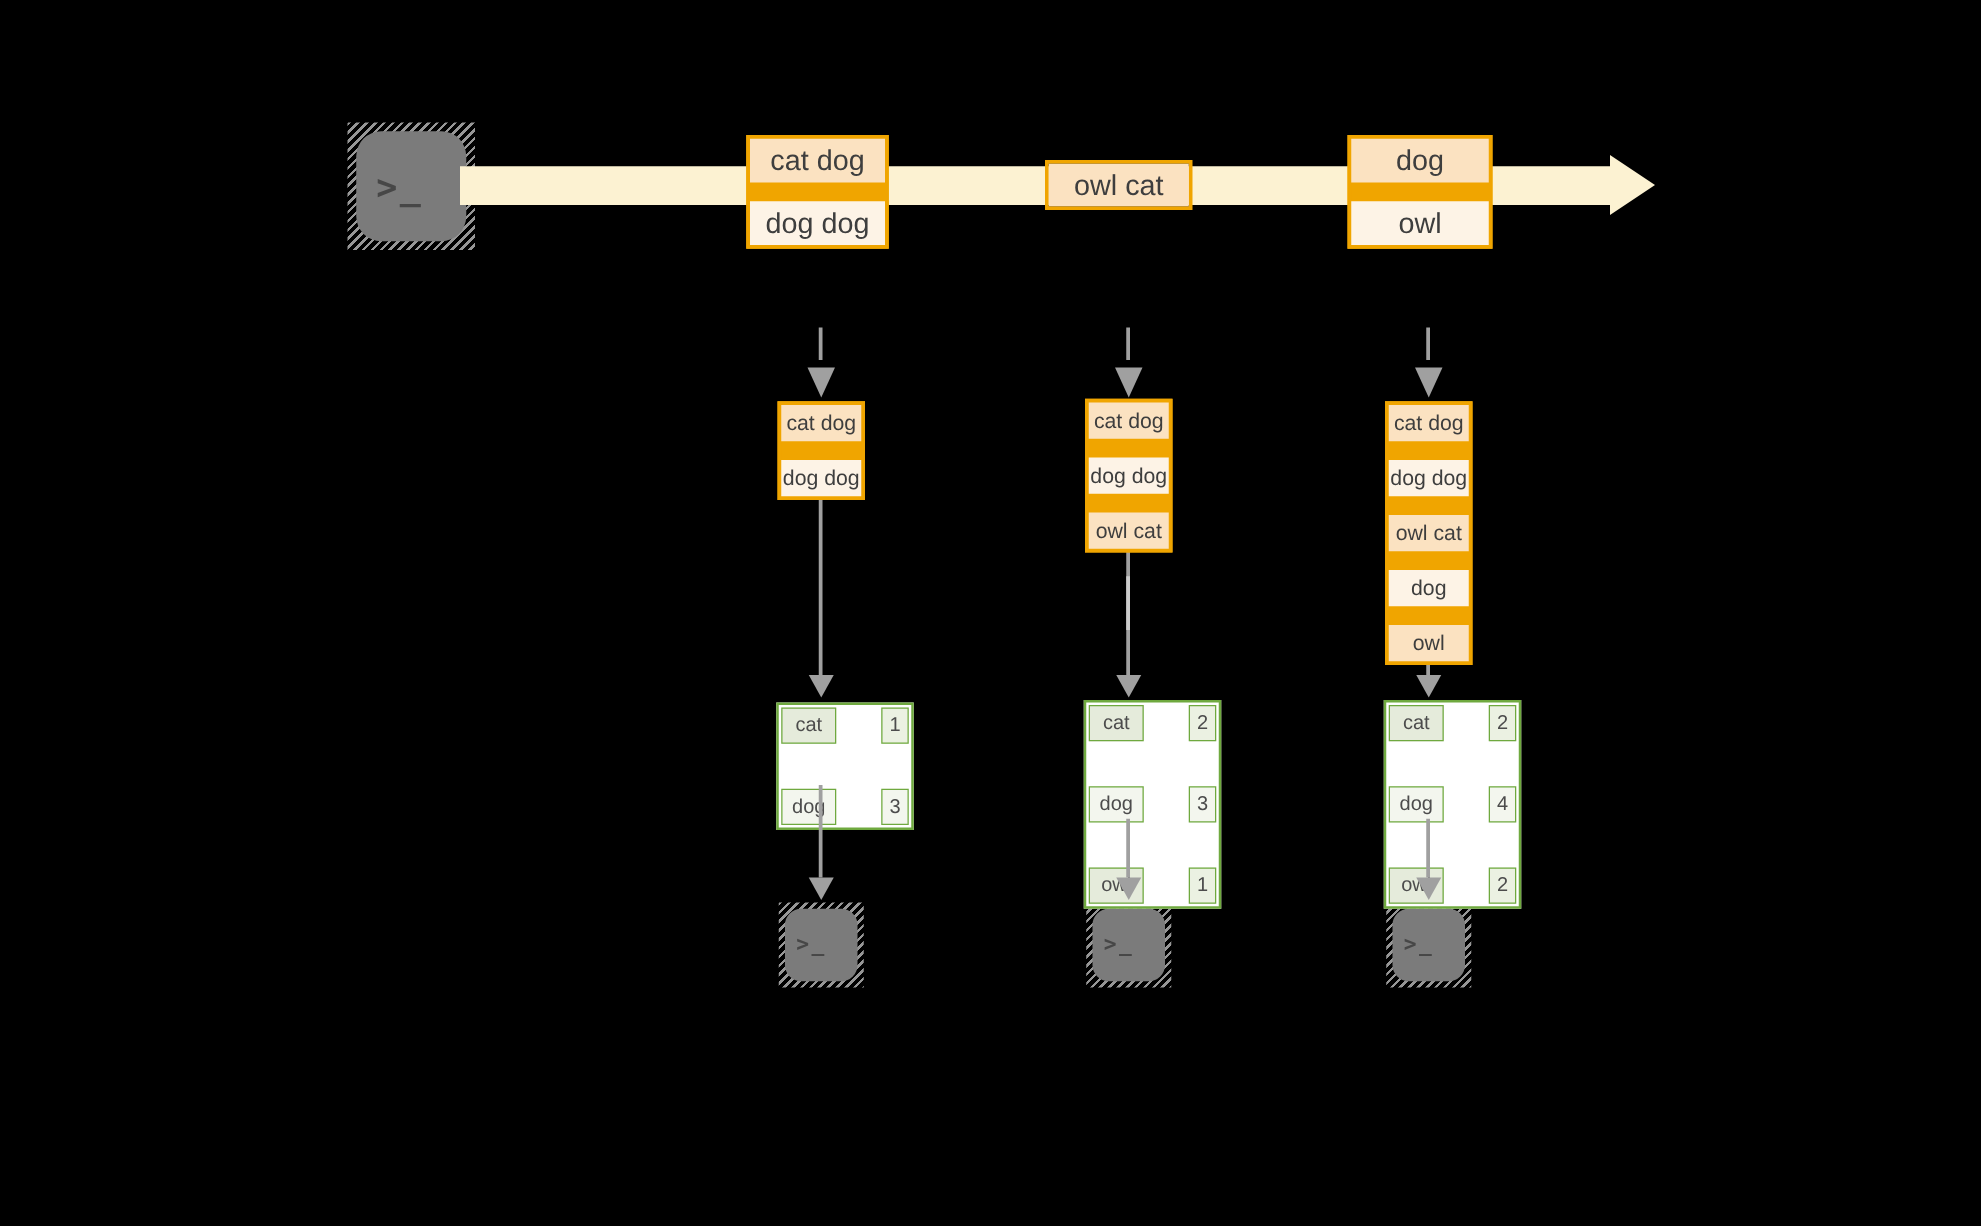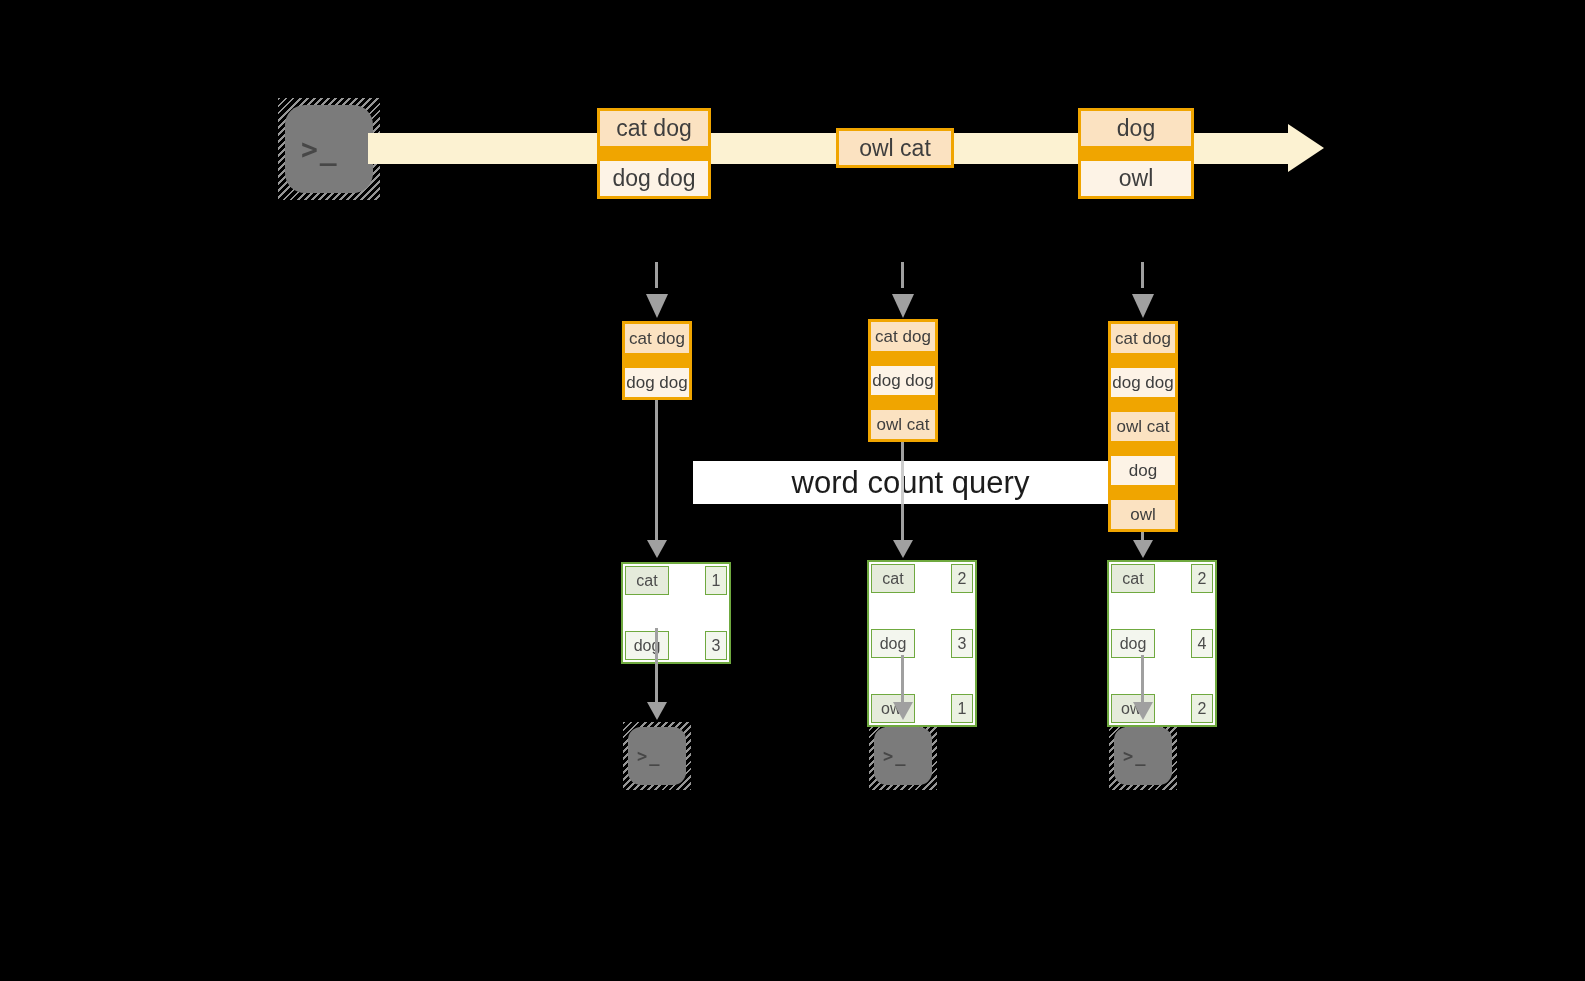--- a/index.html
+++ b/index.html
@@ -156,18 +156,15 @@
 
   <div class="abs vline" style="left:1141px;top:655px;height:47px;"></div>
   <div class="abs arr-head" style="left:1133px;top:702px;"></div>
 
   <div class="abs term-wrap" style="left:1109px;top:722px;width:68px;height:68px;">
     <div class="term-inner" style="left:5px;top:5px;right:5px;bottom:5px;border-radius:13px;padding-left:9px;">
       <span class="term-glyph" style="font-size:17px;">&gt;_</span>
     </div>
   </div>
 
-  <div class="abs qband" style="left:693px;top:461px;width:435px;height:43px;">
-    <span class="qlabel">word count query</span>
-  </div>
   <div class="abs line-faint" style="left:901px;top:461px;height:43px;"></div>
 
 </div>
 
 </body></html>

